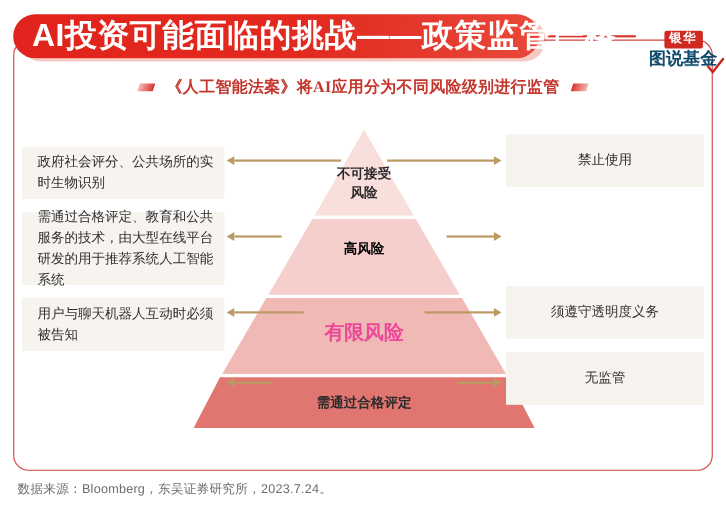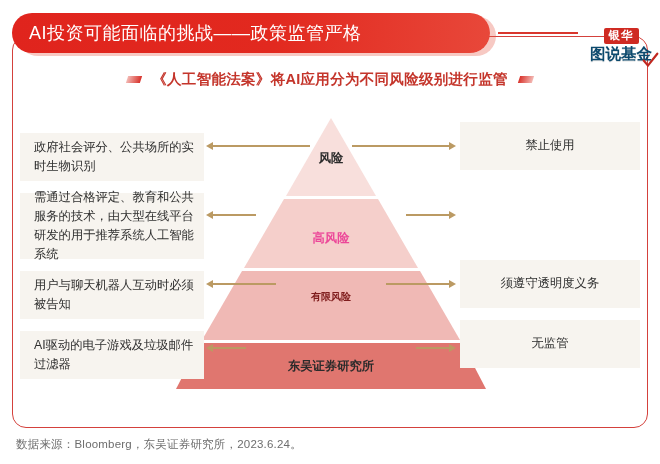--- a/index.html
+++ b/index.html
@@ -28,22 +28,22 @@
     width:478px; height:40px;
     border-radius:20px;
     background:linear-gradient(95deg,#e0241d 0%,#e2291f 55%,#e8483a 100%);
     box-shadow:6px 3px 0 0 rgba(232,90,74,.33);
     display:flex; align-items:center;
     padding-left:17px;
     z-index:5;
   }
   #header-title{
     color:#fff;
-    font-size:18px;
-    font-weight:normal;
+    font-size:29px;
+    font-weight:bold;
     letter-spacing:.5px;
     white-space:nowrap;
   }
   #header-line{
     position:absolute;
     left:498px; top:32px;
     width:80px; height:2px;
     background:#d9362c;
     z-index:4;
   }
@@ -100,20 +100,21 @@
   }
   .sub-mark.right{
     background:linear-gradient(90deg,#d8322b 0%,#f3b9b4 100%);
   }
   #subtitle{
     color:#c4352b;
     font-size:14.5px;
     font-weight:bold;
     white-space:nowrap;
     letter-spacing:.3px;
+    font-family:Liberation Serif, serif;
   }
 
   
   #diagram{
     position:absolute;
     left:12px; top:100px;
     width:636px; height:300px;
   }
 
   
@@ -202,38 +203,36 @@
     <polygon points="156,2 201,80 111,80" fill="#f8dfdc"></polygon>
 
     <polygon points="109,83 203,83 243,152 69,152" fill="#f5cfcb"></polygon>
 
     <polygon points="67,155 245,155 285,224 27,224" fill="#f0b9b5"></polygon>
 
     <polygon points="25,227 287,227 311,273 1,273" fill="#e0766f"></polygon>
   </svg>
 
   <div style="position:absolute;left:163px;top:50px;width:312px;text-align:center;color:#2b2b2b;font-size:12.3px;font-weight:bold;line-height:1.35;">
+    <div>不可接受</div>
     <div>风险</div>
   </div>
-  <div style="position:absolute;left:163px;top:130px;width:312px;text-align:center;color:#ec4899;font-size:12.3px;font-weight:bold;">高风险</div>
-  <div style="position:absolute;left:163px;top:190px;width:312px;text-align:center;color:#7f1d1d;font-size:10px;font-weight:bold;">有限风险</div>
-  <div style="position:absolute;left:163px;top:258px;width:312px;text-align:center;color:#2b2b2b;font-size:12.3px;font-weight:bold;">东吴证券研究所</div>
+  <div style="position:absolute;left:163px;top:118px;width:312px;text-align:center;color:#000000;font-size:12.3px;font-weight:bold;">高风险</div>
+  <div style="position:absolute;left:163px;top:190px;width:312px;text-align:center;color:#ec4899;font-size:18px;font-weight:bold;">有限风险</div>
+  <div style="position:absolute;left:163px;top:258px;width:312px;text-align:center;color:#2b2b2b;font-size:12.3px;font-weight:bold;">需通过合格评定</div>
 
   <div class="label-box left lb-r1">
     <span>政府社会评分、公共场所的实时生物识别</span>
   </div>
   <div class="label-box left lb-r2">
     <span>需通过合格评定、教育和公共服务的技术，由大型在线平台研发的用于推荐系统人工智能系统</span>
   </div>
   <div class="label-box left lb-r3">
     <span>用户与聊天机器人互动时必须被告知</span>
   </div>
-  <div class="label-box left lb-r4">
-    <span>AI驱动的电子游戏及垃圾邮件过滤器</span>
-  </div>
 
   <div class="label-box right lb-r1">
     <span>禁止使用</span>
   </div>
   <div class="label-box right lb-r3">
     <span>须遵守透明度义务</span>
   </div>
   <div class="label-box right lb-r4">
     <span>无监管</span>
   </div>
@@ -269,13 +268,13 @@
     <span class="head"></span>
       <span class="shaft"></span>
   </div>
   <div class="arrow right" style="left:404px;top:243px;width:40px;">
     <span class="shaft"></span>
       <span class="head"></span>
   </div>
 
 </div>
 
-<div id="footer">数据来源：Bloomberg，东吴证券研究所，2023.6.24。</div>
+<div id="footer">数据来源：Bloomberg，东吴证券研究所，2023.7.24。</div>
 
 </body></html>

